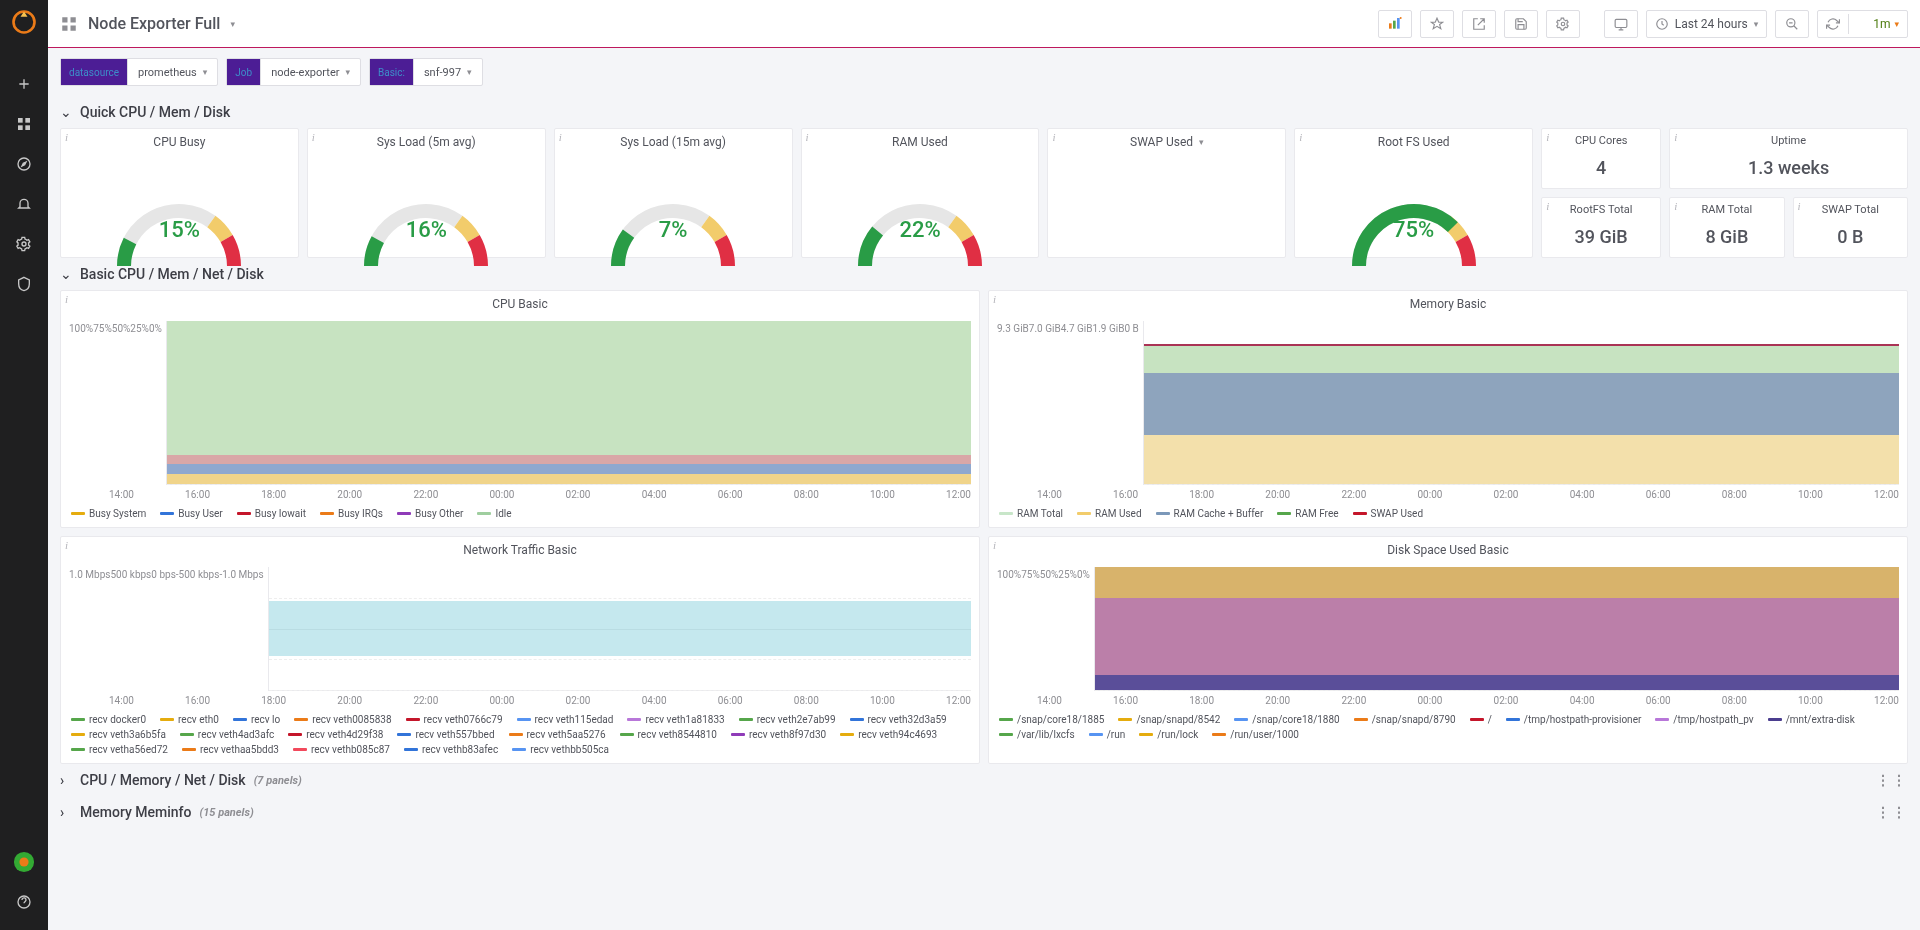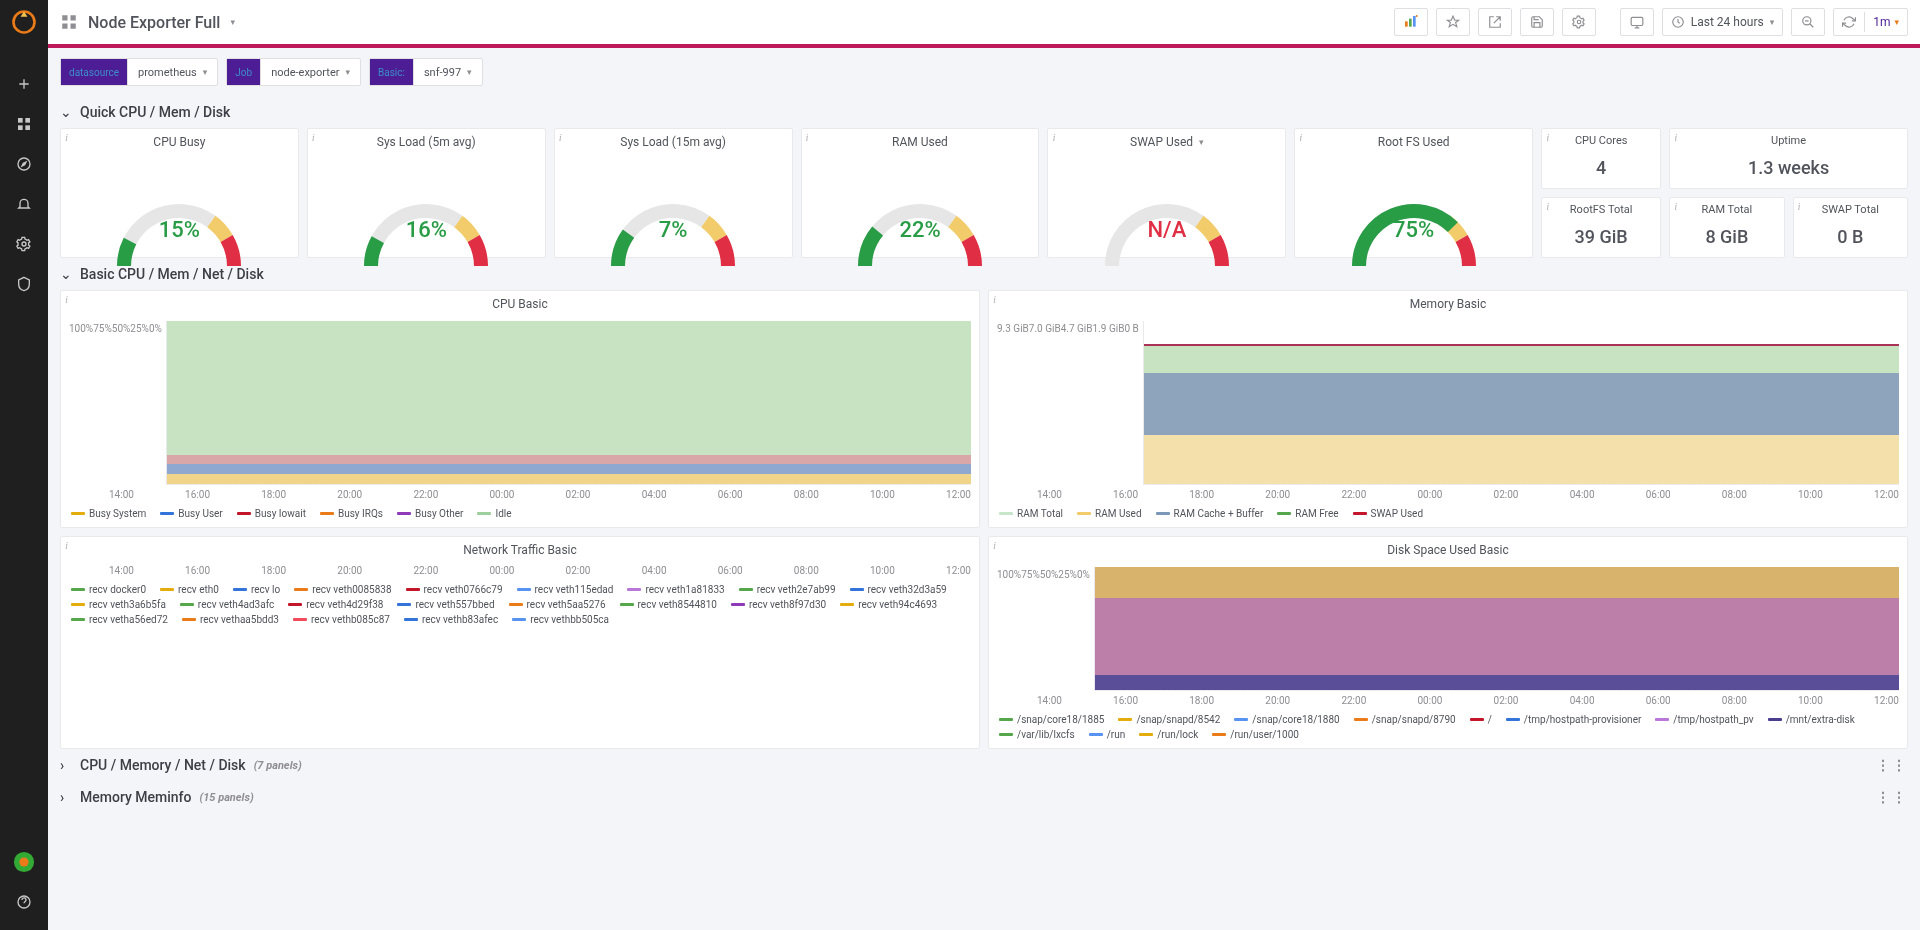--- a/index.html
+++ b/index.html
@@ -3,27 +3,27 @@
 <meta charset="utf-8">
 <style>
 *{box-sizing:border-box;margin:0;padding:0;font-family:-apple-system,BlinkMacSystemFont,"Segoe UI",Roboto,Helvetica,Arial,sans-serif}
 body{background:#f4f5f8;color:#52545c;font-size:12px;overflow-x:hidden}
 .app{display:flex;height:100vh}
 .sidenav{width:48px;background:#1f1f20;display:flex;flex-direction:column;align-items:center;padding-top:8px;flex-shrink:0}
 .sidenav .logo{width:28px;height:28px;margin-bottom:28px}
 .sidenav a{color:#c7c7c7;width:48px;height:40px;display:flex;align-items:center;justify-content:center}
 .sidenav a.bottom{margin-top:auto}
 .main{flex:1;display:flex;flex-direction:column;min-width:0}
-.topbar{height:48px;background:#fff;border-bottom:4px solid #be185d;display:flex;align-items:center;padding:0 12px;gap:8px}
+.topbar{height:48px;background:#fff;border-bottom:1px solid #be185d;display:flex;align-items:center;padding:0 12px;gap:8px}
 .topbar .title{font-size:16px;font-weight:500;color:#52545c;display:flex;align-items:center;gap:10px}
 .topbar .title .grid-icon{display:inline-flex}
 .topbar .spacer{flex:1}
 .tbtn{height:28px;border:1px solid #dedee3;background:#fff;border-radius:2px;display:inline-flex;align-items:center;justify-content:center;padding:0 8px;color:#52545c;cursor:pointer;font-size:12px}
 .tbtn.icon{width:34px;padding:0}
-.tbtn .accent{color:#4c1d95;margin-left:0}
+.tbtn .accent{color:#4d7c0f;margin-left:16px}
 .tbtn .sep{border-left:1px solid #dedee3;height:20px;margin:0 8px}
 .controls{padding:10px 12px;display:flex;gap:8px}
 .tag{display:inline-flex;align-items:center;border:1px solid #dedee3;background:#fff;border-radius:2px;height:28px}
 .tag .lbl{background:#4c1d95;color:#3d8ec9;padding:0 8px;height:100%;display:flex;align-items:center;border-right:1px solid #dedee3;font-size:10px}
 .tag .val{padding:0 10px;display:flex;align-items:center;gap:6px;font-size:11px;color:#52545c}
 .content{padding:0 12px 12px;overflow:auto;flex:1}
 .rowhdr{display:flex;align-items:center;gap:8px;padding:8px 0;font-weight:500;color:#3d3e46;font-size:14px}
 .rowhdr .chev{width:12px}
 .rowhdr .count{font-size:11px;color:#8e8e93;font-style:italic;font-weight:700}
 .rowhdr .rspacer{flex:1}
@@ -290,30 +290,20 @@
                 <div class="gv" style="color:#299c46">22%</div>
               </div>
             </div>
           </div>
           <div class="panel">
             <div class="ph">
               <span class="i">i</span>
               <span>SWAP Used</span>
               <span class="caret">▾</span>
             </div>
-  <div class="gauge-wrap">
-              <div class="gauge">
-                <svg viewBox="0 0 140 80">
-                  <path d="M 15 70 A 55 55 0 0 1 102.32818887608602 25.504065309377893" stroke="#e6e6e6" stroke-width="14" fill="none" stroke-linecap="butt"></path>
-                  <path d="M 102.32818887608602 25.504065309377893 A 55 55 0 0 1 117.63139720814414 42.5" stroke="#f2cc6b" stroke-width="14" fill="none" stroke-linecap="butt"></path>
-                  <path d="M 117.63139720814414 42.5 A 55 55 0 0 1 125 70" stroke="#e02f44" stroke-width="14" fill="none" stroke-linecap="butt"></path>
-                </svg>
-                <div class="gv" style="color:#e02f44">N/A</div>
-              </div>
-            </div>
           </div>
           <div class="panel">
             <div class="ph">
               <span class="i">i</span>
               <span>Root FS Used</span>
             </div>
   <div class="gauge-wrap">
               <div class="gauge">
                 <svg viewBox="0 0 140 80">
                   <path d="M 15 70 A 55 55 0 0 1 102.32818887608602 25.504065309377893" stroke="#e6e6e6" stroke-width="14" fill="none" stroke-linecap="butt"></path>
@@ -464,20 +454,37 @@
               <span class="li"><span class="sw" style="background:#7b98b9"></span>RAM Cache + Buffer</span>
               <span class="li"><span class="sw" style="background:#56a64b"></span>RAM Free</span>
               <span class="li"><span class="sw" style="background:#c4162a"></span>SWAP Used</span>
             </div>
   </div>
           <div class="panel">
     <div class="ph">
               <span class="i">i</span>
               <span>Network Traffic Basic</span>
             </div>
+    <div class="chart short">
+      <div class="yaxis">
+                <div>1.0 Mbps</div>
+                <div>500 kbps</div>
+                <div>0 bps</div>
+                <div>-500 kbps</div>
+                <div>-1.0 Mbps</div>
+              </div>
+      <div class="plot">
+                <div class="grid-h" style="top:25%"></div>
+                <div class="grid-h" style="top:50%"></div>
+                <div class="grid-h" style="top:75%"></div>
+                <div class="grid-h" style="top:100%"></div>
+                <div style="position:absolute;left:0;right:0;top:50%;height:0;border-top:1px solid #888"></div>
+                <div style="position:absolute;left:0;right:0;top:28%;height:44%;background:#bfe6ec;opacity:.9"></div>
+              </div>
+    </div>
     <div class="xaxis">
               <span>14:00</span>
               <span>16:00</span>
               <span>18:00</span>
               <span>20:00</span>
               <span>22:00</span>
               <span>00:00</span>
               <span>02:00</span>
               <span>04:00</span>
               <span>06:00</span>

